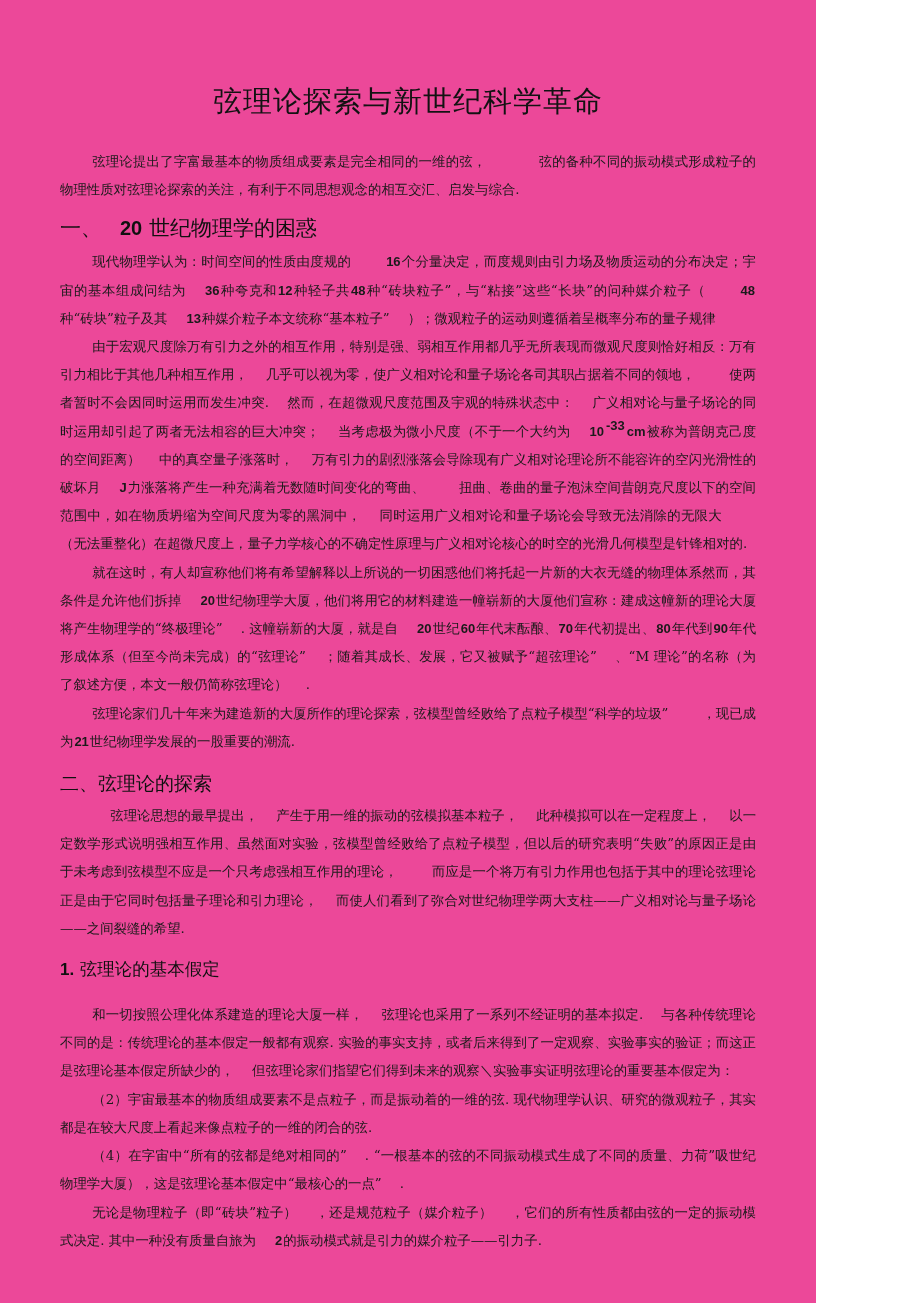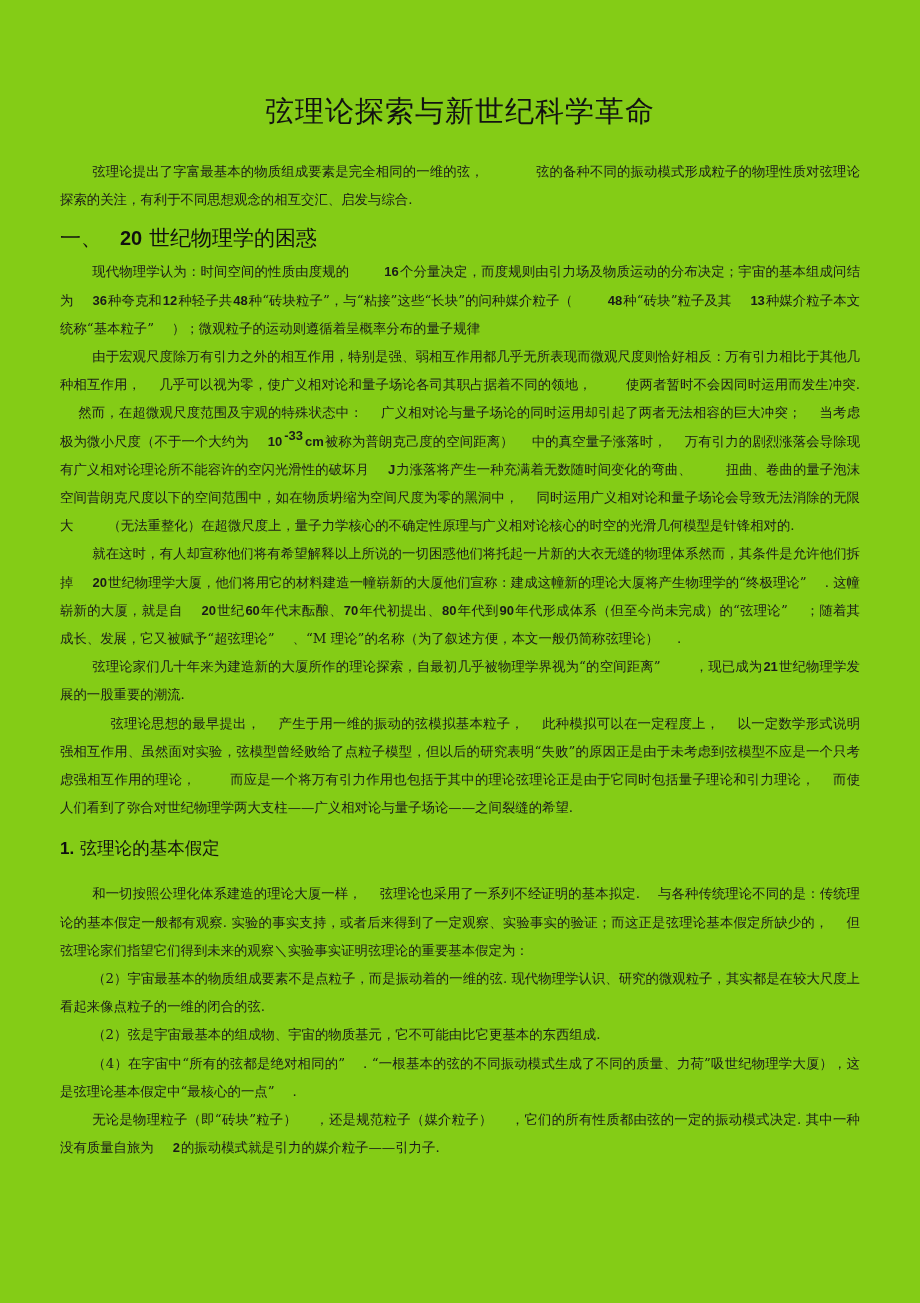--- a/index.html
+++ b/index.html
@@ -10,25 +10,25 @@
   }
   body {
     width: 920px;
     height: 1303px;
     font-family: "DejaVu Serif", "Liberation Serif", serif;
     color: #151515;
     overflow: hidden;
   }
   .page {
     position: relative;
-    width: 920px;
+    width: 816px;
     height: 1303px;
-    background: #84cc16;
+    background: #ec4899;
     box-sizing: border-box;
-    padding: 14px 60px;
+    padding: 4px 60px;
   }
   .doc-title {
     text-align: center;
     font-size: 29px;
     font-weight: 400;
     letter-spacing: 1px;
     margin: 0;
     padding-top: 78px;
     padding-bottom: 26px;
     font-family: "DejaVu Serif", "Liberation Serif", serif;
@@ -111,31 +111,31 @@
   <p class="para indent"><span>弦理论提出了字富最基本的物质组成要素是完全相同的一维的弦，</span><span class="gap-lg"></span><span>弦的备种不同的振动模式形成粒子的物理</span><span>性质对弦理论探索的关注，有利于不同思想观念的相互交汇、启发与综合.</span></p>
 
   <h2 class="h1"><span>一、</span><span class="gap-sm"></span><span class="num">20</span>&nbsp;<span>世纪物理学的困惑</span></h2>
 
   <p class="para indent"><span>现代物理学认为：时间空间的性质由度规的</span><span class="gap"></span><span class="lat">16</span><span>个分量决定，而度规则由引力场及物质运动的分布决定；宇</span><span>宙的基本组成问结为</span><span class="gap-sm"></span><span class="lat">36</span><span>种夸克和</span><span class="lat">12</span><span>种轻子共</span><span class="lat">48</span><span>种“砖块粒子”，与“粘接”这些“长块”的问种媒介粒子（</span><span class="gap"></span><span class="lat">48</span><span>种“砖块”粒子及其</span><span class="gap-sm"></span><span class="lat">13</span><span>种媒介粒子本文统称“基本粒子”</span><span class="gap-sm"></span><span>）；微观粒子的运动则遵循着呈概率分布的量子规律</span></p>
 
   <p class="para indent"><span>由于宏观尺度除万有引力之外的相互作用，特别是强、弱相互作用都几乎无所表现而微观尺度则恰好相反：</span><span>万有引力相比于其他几种相互作用，</span><span class="gap-sm"></span><span>几乎可以视为零，</span><span>使广义相对论和量子场论各司其职占据着不同的领地，</span><span class="gap"></span><span>使</span><span>两者暂时不会因同时运用而发生冲突.</span><span class="gap-sm"></span><span>然而，在超微观尺度范围及宇观的特殊状态中：</span><span class="gap-sm"></span><span>广义相对论与量子场论的</span><span>同时运用却引起了两者无法相容的巨大冲突；</span><span class="gap-sm"></span><span>当考虑极为微小尺度</span><span>（不于一个大约为</span><span class="gap-sm"></span><span class="lat">10</span><sup class="lat">-33</sup><span class="lat">cm</span><span>被称为普朗克己度</span><span>的空间距离）</span><span class="gap-sm"></span><span>中的真空量子涨落时，</span><span class="gap-sm"></span><span>万有引力的剧烈涨落会导除现有广义相对论理论所不能容许的空闪光滑性的</span><span>破坏月</span><span class="gap-sm"></span><span class="lat">J</span><span>力涨落将产生一种充满着无数随时间变化的弯曲、</span><span class="gap"></span><span>扭曲、卷曲的量子泡沫空间昔朗克尺度以下的空间范</span><span>围中，如在物质坍缩为空间尺度为零的黑洞中，</span><span class="gap-sm"></span><span>同时运用广义相对论和量子场论会导致无法消除的无限大</span><span class="gap"></span><span>（无法</span><span>重整化）在超微尺度上，量子力学核心的不确定性原理与广义相对论核心的时空的光滑几何模型是针锋相对的.</span></p>
 
   <p class="para indent"><span>就在这时，有人却宣称他们将有希望解释以上所说的一切困惑他们将托起一片新的大衣无缝的物理体系然</span><span>而，其条件是允许他们拆掉</span><span class="gap-sm"></span><span class="lat">20</span><span>世纪物理学大厦，他们将用它的材料建造一幢崭新的大厦他们宣称：建成这幢新</span><span>的理论大厦将产生物理学的“终极理论”</span><span class="gap-sm"></span><span>. 这幢崭新的大厦，就是自</span><span class="gap-sm"></span><span class="lat">20</span><span>世纪</span><span class="lat">60</span><span>年代末酝酿、</span><span class="lat">70</span><span>年代初提出、</span><span class="lat">80</span><span>年代到</span><span class="lat">90</span><span>年代形成体系（但至今尚未完成）的“弦理论”</span><span class="gap-sm"></span><span>；随着其成长、发展，它又被赋予“超弦理论”</span><span class="gap-sm"></span><span>、“M</span>&nbsp;<span>理</span><span>论”的名称（为了叙述方便，本文一般仍简称弦理论）</span><span class="gap-sm"></span><span>.</span></p>
 
-  <p class="para indent"><span>弦理论家们几十年来为建造新的大厦所作的理论探索，自最初几乎被物理学界视为“的空间距离”</span><span class="gap"></span><span>，现已成</span><span>为</span><span class="lat">21</span><span>世纪物理学发展的一股重要的潮流.</span></p>
+  <p class="para indent"><span>弦理论家们几十年来为建造新的大厦所作的理论探索，弦模型曾经败给了点粒子模型“科学的垃圾”</span><span class="gap"></span><span>，现已成</span><span>为</span><span class="lat">21</span><span>世纪物理学发展的一股重要的潮流.</span></p>
 
+  <h2 class="h2">二、弦理论的探索</h2>
 
   <p class="para indent"><span class="gap-sm"></span><span>弦理论思想的最早提出，</span><span class="gap-sm"></span><span>产生于用一维的振动的弦模拟基本粒子，</span><span class="gap-sm"></span><span>此种模拟可以在一定程度上，</span><span class="gap-sm"></span><span>以一定数</span><span>学形式说明强相互作用、虽然面对实验，弦模型曾经败给了点粒子模型，但以后的研究表明“失败”的原因正是</span><span>由于未考虑到弦模型不应是一个只考虑强相互作用的理论，</span><span class="gap"></span><span>而应是一个将万有引力作用也包括于其中的理论弦理</span><span>论正是由于它同时包括量子理论和引力理论，</span><span class="gap-sm"></span><span>而使人们看到了弥合对世纪物理学两大支柱——广义相对论与量子</span><span>场论——之间裂缝的希望.</span></p>
 
   <h3 class="h3"><span class="num">1.</span>&nbsp;<span>弦理论的基本假定</span></h3>
 
   <p class="para indent"><span>和一切按照公理化体系建造的理论大厦一样，</span><span class="gap-sm"></span><span>弦理论也采用了一系列不经证明的基本拟定.</span><span class="gap-sm"></span><span>与各种传统理论</span><span>不同的是：传统理论的基本假定一般都有观察. 实验的事实支持，或者后来得到了一定观察、实验事实的验证；</span><span>而这正是弦理论基本假定所缺少的，</span><span class="gap-sm"></span><span>但弦理论家们指望它们得到未来的观察＼实验事实证明弦理论的重要基本假</span><span>定为：</span></p>
 
   <p class="para indent"><span>（2）宇宙最基本的物质组成要素不是点粒子，而是振动着的一维的弦. 现代物理学认识、研究的微观粒子，</span><span>其实都是在较大尺度上看起来像点粒子的一维的闭合的弦.</span></p>
 
-  <p class="para indent"><span>（2）弦是宇宙最基本的组成物、宇宙的物质基元，它不可能由比它更基本的东西组成.</span></p>
 
   <p class="para indent"><span>（4）在字宙中“所有的弦都是绝对相同的”</span><span class="gap-sm"></span><span>. “一根基本的弦的不同振动模式生成了不同的质量、力荷”吸</span><span>世纪物理学大厦）</span><span>，这是弦理论基本假定中“最核心的一点”</span><span class="gap-sm"></span><span>.</span></p>
 
 
   <p class="para indent"><span>无论是物理粒子（即“砖块”粒子）</span><span class="gap-sm"></span><span>，还是规范粒子（媒介粒子）</span><span class="gap-sm"></span><span>，它们的所有性质都由弦的一定的振动模式</span><span>决定. 其中一种没有质量自旅为</span><span class="gap-sm"></span><span class="lat">2</span><span>的振动模式就是引力的媒介粒子——引力子.</span></p>
 
 </div>
 
 </body></html>

